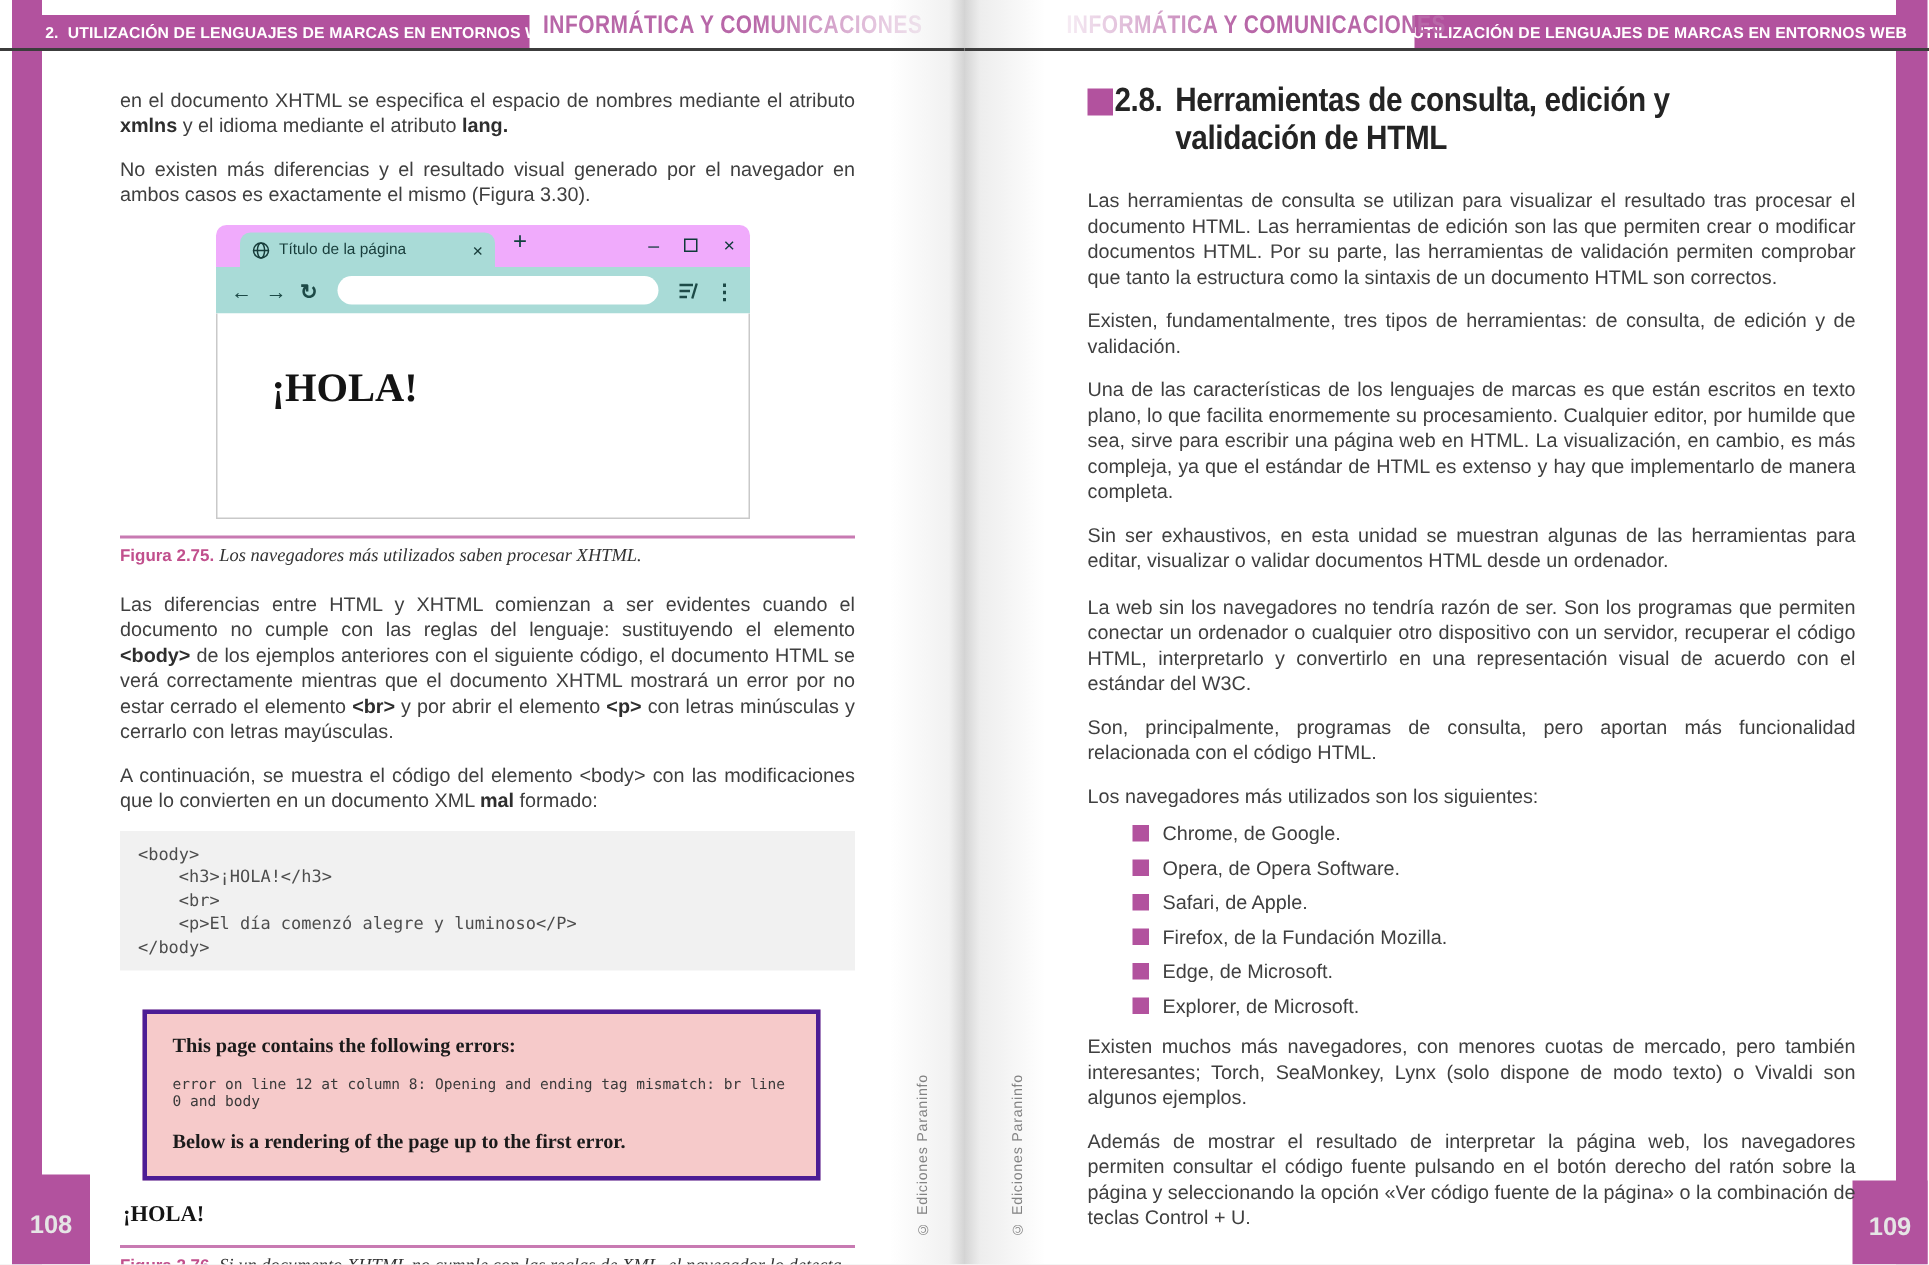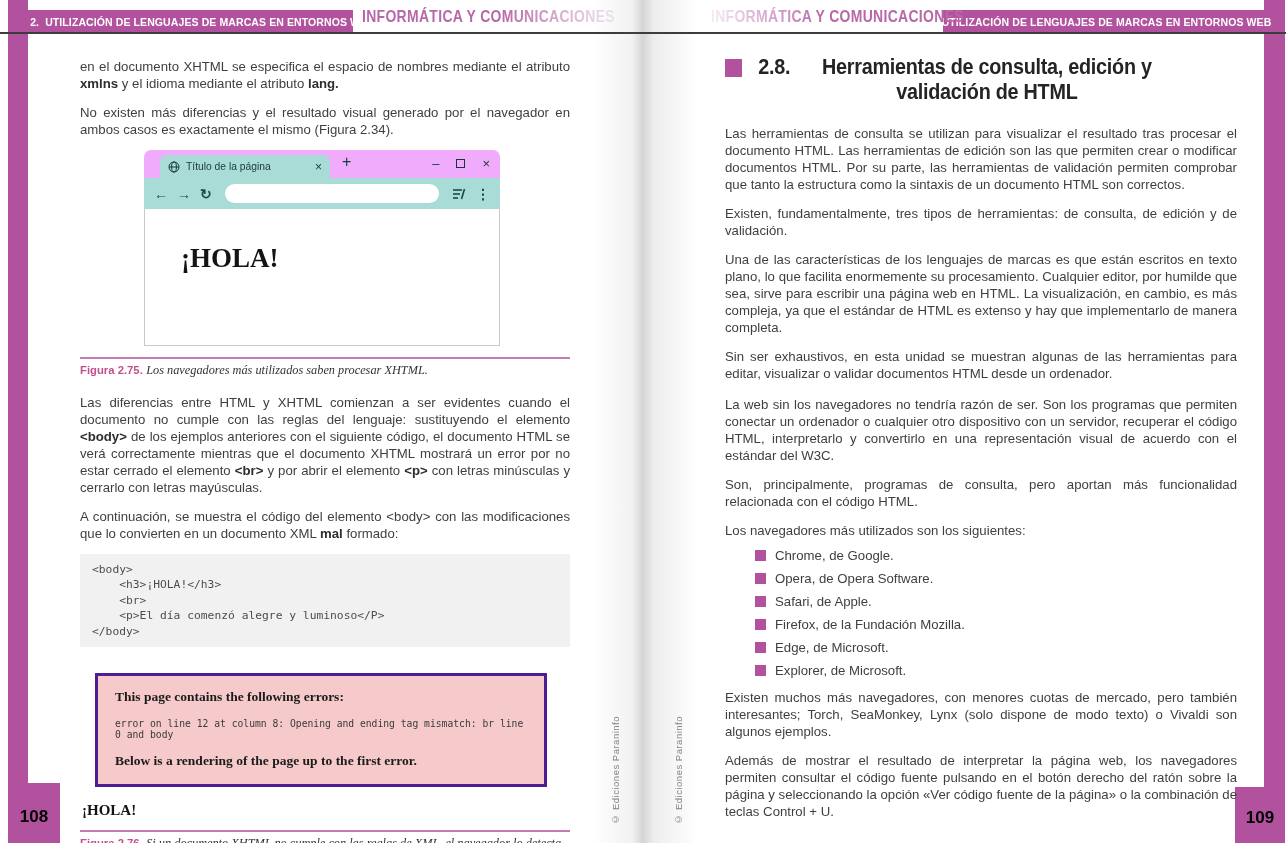--- a/index.html
+++ b/index.html
@@ -6,21 +6,21 @@
   html,body { width:1286px; height:843px; background:#ededed; font-family:"Liberation Sans", sans-serif; }
   .spread { position:relative; width:1286px; height:843px; overflow:hidden; background:#fbfbfb;padding-left:26px; }
   .page { position:absolute; top:0; width:643px; height:843px; background:#ffffff; }
   .lp { left:0; }
   .rp { left:643px; }
 
   
   .side-band { position:absolute; background:#b2529e; }
   .lp-band { left:8px; top:0; width:20px; height:843px; }
   .rp-band { right:1px; top:0; width:21px; height:843px; }
-  .page-num-tab { position:absolute; background:#b2529e; color:#000000; font-weight:bold;
+  .page-num-tab { position:absolute; background:#b2529e; color:#e5e5e5; font-weight:bold;
     font-size:17px; display:flex; align-items:center; justify-content:center; }
   .lp-num { left:8px; top:783px; width:52px; height:60px; padding-top:8px; }
   .rp-num { right:1px; top:787px; width:50px; height:56px; padding-top:6px; }
 
   
   .banner { position:absolute; top:10px; height:23px; background:#b2529e; display:flex;
     align-items:center; justify-content:center; }
   .lp-banner { left:28px; width:325px; padding-left:24px; }
   .rp-banner { left:300px; width:322px; padding-right:10px; }
   .banner span { color:#fff; font-weight:bold; font-size:10.5px; white-space:pre; letter-spacing:0.1px; }
@@ -78,21 +78,21 @@
   .code div { white-space:pre; }
 
   
   .fig276 { margin-top:26px; }
   .errbox { margin-left:15px; width:452px; background:#f6caca; border:3px solid #4c1d95; padding:13px 17px 15px; }
   .err-title { font-family:"Liberation Serif", serif; font-weight:bold; font-size:13.5px; color:#1b1b1b; }
   .err-detail { font-family:"DejaVu Sans Mono", monospace; font-size:9.7px; color:#3a3a3a; margin:13px 0; }
   .err-hola { margin:15px 0 0 2px; font-family:"Liberation Serif", serif; font-weight:bold; font-size:15px; color:#141414; }
 
   
-  .h1 { display:flex; align-items:flex-start; gap:12px; margin-bottom:21px;text-align:center; }
+  .h1 { display:flex; align-items:flex-start; gap:1px; margin-bottom:21px; }
   .sq { background:#b2529e; display:inline-block; }
   .sq-lg { width:18px; height:18px; margin-top:5px; }
   .sq-sm { width:14px; height:14px; margin-top:3px; }
   .h1-text { display:flex; width:520px; transform:scaleX(0.88); transform-origin:left top;
     font-weight:bold; color:#242424; font-size:22.5px; line-height:25px; letter-spacing:-0.3px; }
   .h1-num { flex:0 0 46px; }
   .h1-title { flex:1; }
   .h2 { display:flex; align-items:center; gap:3px; margin:14px 0 12px 0; }
   .h2-text { margin-left:12px; font-weight:bold; color:#242424; font-size:19px; letter-spacing:-0.3px; }
 
@@ -119,21 +119,21 @@
     </div>
     <div class="brand lp-brand">INFORMÁTICA Y COMUNICACIONES</div>
     <div class="dark-rule"></div>
     <div class="page-num-tab lp-num">
       <span>108</span>
     </div>
     <div class="copyright lp-copy">© Ediciones Paraninfo</div>
 
     <div class="lp-content">
       <p class="body-p"><span>en el documento XHTML se especifica el espacio de nombres mediante el atributo </span><b>xmlns</b><span> y el idioma mediante el atributo </span><b>lang.</b></p>
-      <p class="body-p">No existen más diferencias y el resultado visual generado por el navegador en ambos casos es exactamente el mismo (Figura 2.34).</p>
+      <p class="body-p">No existen más diferencias y el resultado visual generado por el navegador en ambos casos es exactamente el mismo (Figura 3.30).</p>
 
       <figure class="fig275">
         <div class="browser">
           <div class="tabstrip">
             <div class="tab">
               <svg width="12" height="12" viewBox="0 0 12 12">
                   <circle cx="6" cy="6" r="5" fill="none" stroke="#173c3a" stroke-width="1"></circle>
                   <ellipse cx="6" cy="6" rx="2.4" ry="5" fill="none" stroke="#173c3a" stroke-width="1"></ellipse>
                   <line x1="1" y1="6" x2="11" y2="6" stroke="#173c3a" stroke-width="1"></line>
                 </svg>

